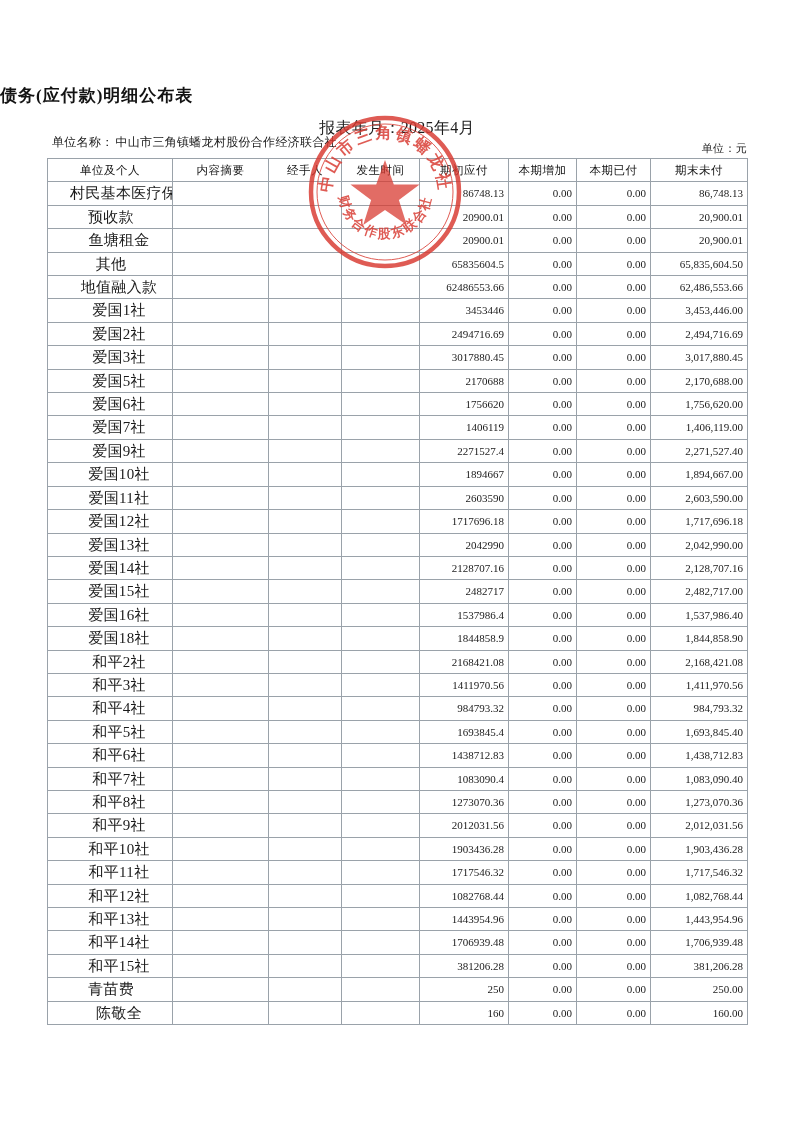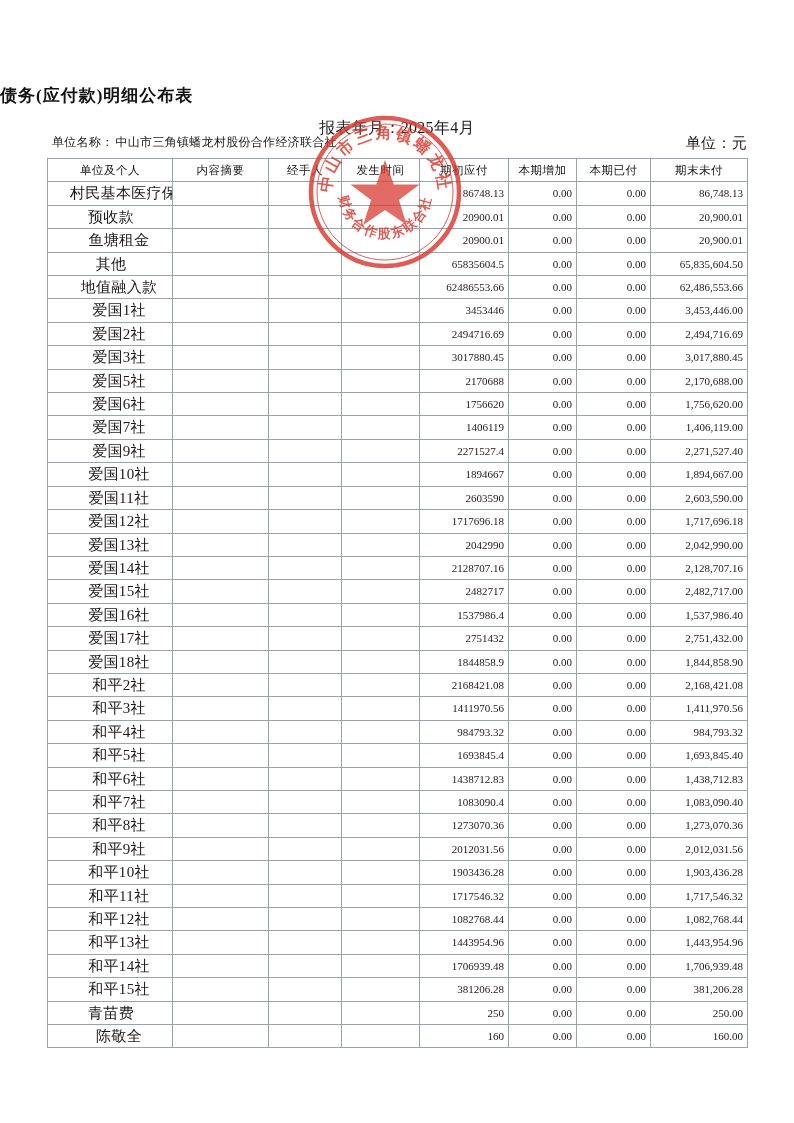--- a/index.html
+++ b/index.html
@@ -60,22 +60,22 @@
     display: inline-block;
   }
   .unit-name-value {
     display: inline-block;
     margin-left: 2px;
   }
 
   .currency-unit {
     position: absolute;
     right: 47px;
-    top: 134px;
-    font-size: 15px;
+    top: 141px;
+    font-size: 11px;
     letter-spacing: 0.3px;
   }
 
   
   .table-wrap {
     position: absolute;
     left: 47px;
     top: 158px;
     width: 700px;
   }
@@ -361,30 +361,20 @@
             <td class="name-cell lv1">爱国16社</td>
             <td class="blank"></td>
             <td class="blank"></td>
             <td class="blank"></td>
             <td class="num">1537986.4</td>
             <td class="num">0.00</td>
             <td class="num">0.00</td>
             <td class="num">1,537,986.40</td>
           </tr>
           <tr>
-            <td class="name-cell lv1">爱国17社</td>
-            <td class="blank"></td>
-            <td class="blank"></td>
-            <td class="blank"></td>
-            <td class="num">2751432</td>
-            <td class="num">0.00</td>
-            <td class="num">0.00</td>
-            <td class="num">2,751,432.00</td>
-          </tr>
-          <tr>
             <td class="name-cell lv1">爱国18社</td>
             <td class="blank"></td>
             <td class="blank"></td>
             <td class="blank"></td>
             <td class="num">1844858.9</td>
             <td class="num">0.00</td>
             <td class="num">0.00</td>
             <td class="num">1,844,858.90</td>
           </tr>
           <tr>

